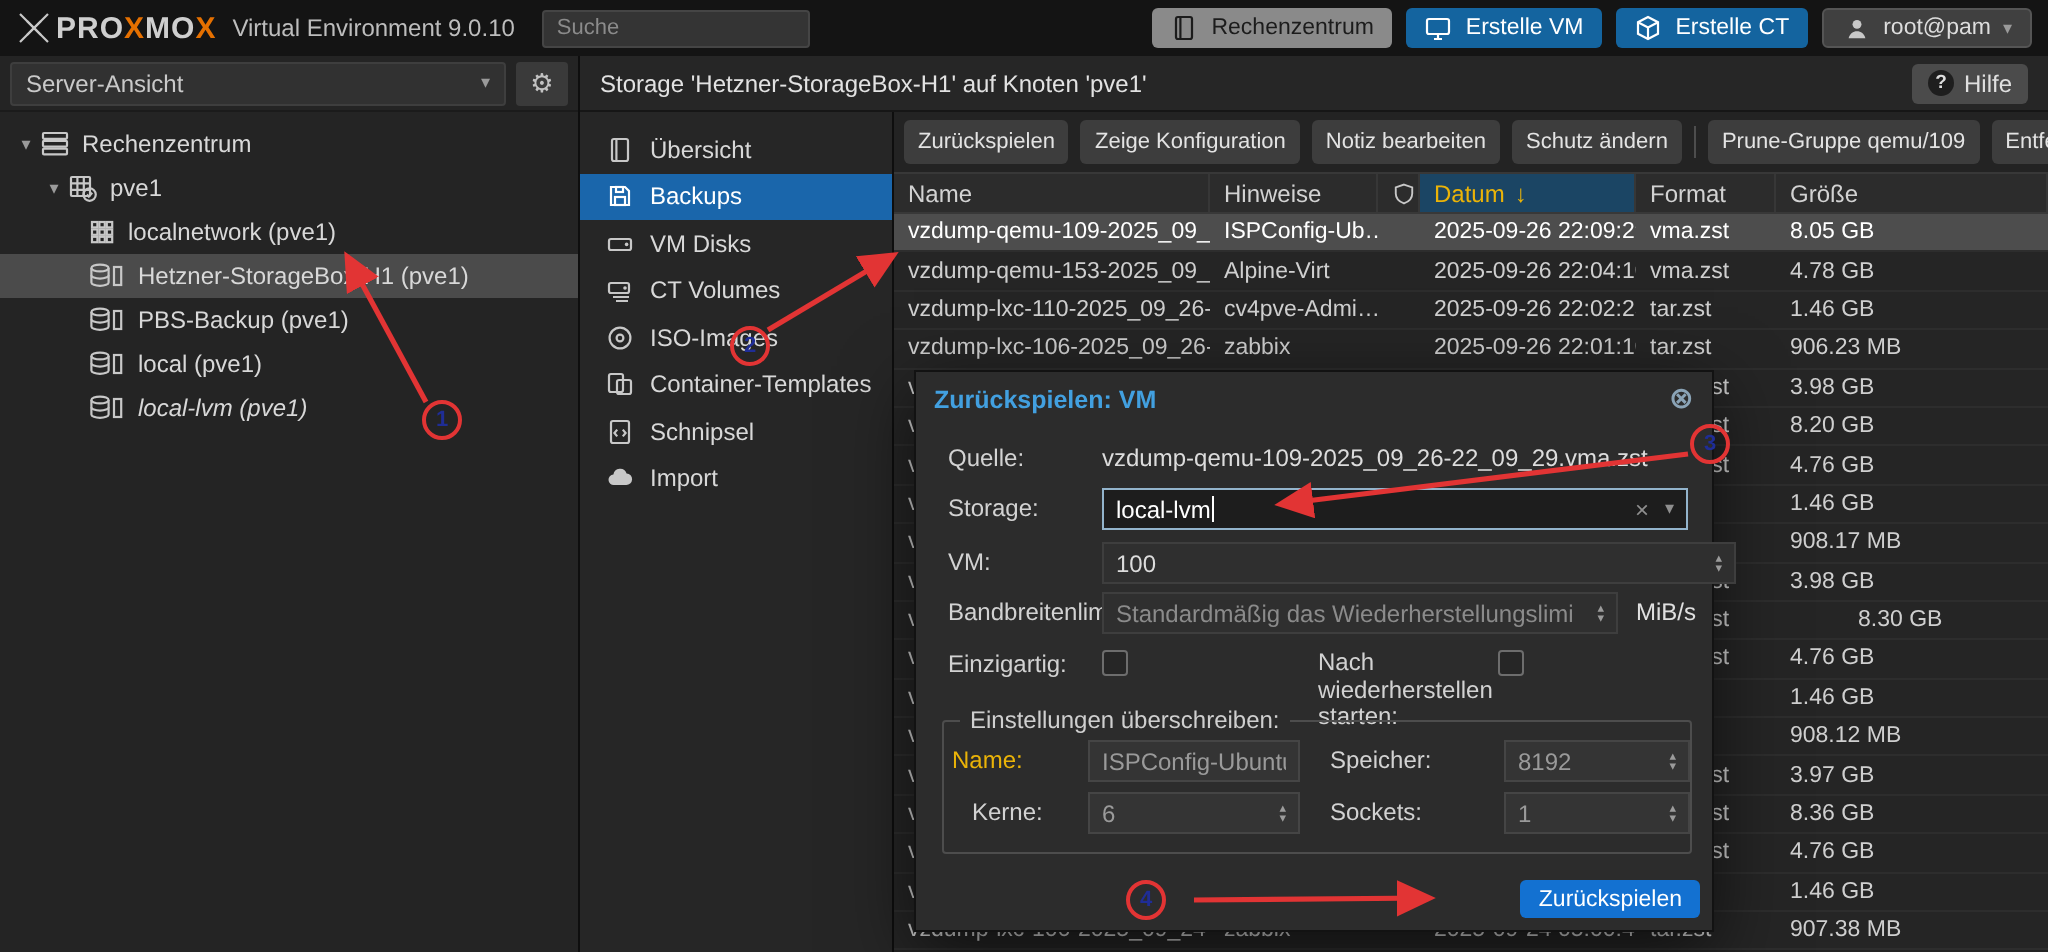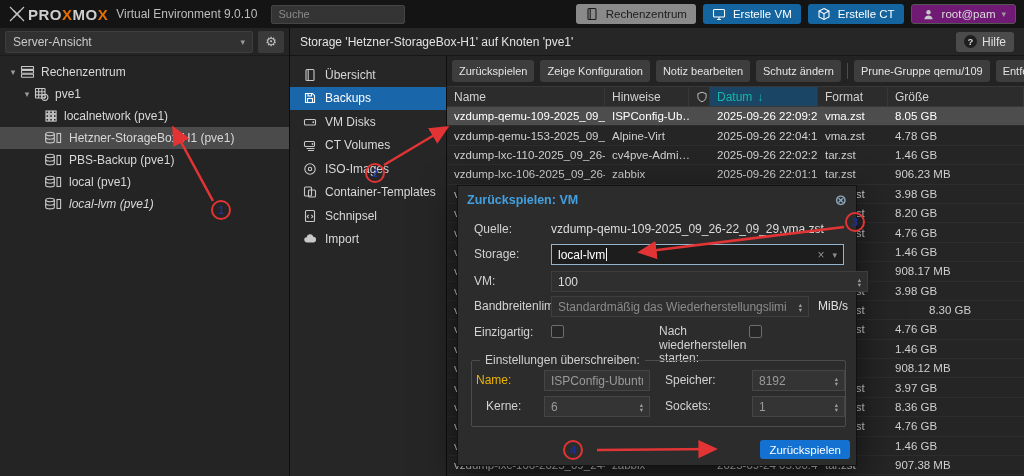--- a/index.html
+++ b/index.html
@@ -15,21 +15,21 @@
   .logo-word .ox { color:#e57000; }
   .version { color:#bdbdbd; margin-left:8px; white-space:nowrap; }
   .search-input { margin-left:14px; width:134px; height:19px; background:#343434; border:1px solid #454545;
     border-radius:2px; color:#bbb; font-size:11px; padding:0 6px; font-family:inherit; }
   .search-input::placeholder { color:#8b8b8b; }
   .top-actions { margin-left:auto; display:flex; gap:7px; padding-right:8px; }
   .tbtn { height:20px; border-radius:3px; display:flex; align-items:center; gap:6px;
     padding:0 9px; font-size:11.5px; white-space:nowrap; cursor:pointer; }
   .tbtn.gray { background:#8a8a8a; color:#1c1c1c; }
   .tbtn.blue { background:#14649f; color:#fff; }
-  .tbtn.dark { background:#701a75; border:1px solid #555; color:#ddd; }
+  .tbtn.dark { background:#404040; border:1px solid #555; color:#ddd; }
   .chev { font-size:9px; color:#9a9a9a; }
 
   
   .sidebar { position:absolute; left:0; top:28px; width:290px; height:448px; background:#242424;
     border-right:1px solid #0e0e0e; }
   .side-head { height:28px; display:flex; align-items:center; gap:5px; padding:0 5px;
     border-bottom:1px solid #1b1b1b; }
   .view-select { flex:1; height:22px; background:#313131; border:1px solid #3e3e3e; border-radius:2px;
     display:flex; align-items:center; color:#c9c9c9; padding:0 7px; cursor:pointer; }
   .view-select .chev { margin-left:auto; }
@@ -62,21 +62,21 @@
   
   .workarea { position:absolute; left:447px; top:56px; width:577px; height:420px; background:#232323; overflow:hidden; }
   .toolbar { height:30px; display:flex; align-items:center; gap:6px; padding-left:5px; overflow:hidden; }
   .tb-btn { background:#3d3d3d; color:#e3e3e3; height:22px; padding:0 7px; border-radius:3px;
     font-size:11px; display:flex; align-items:center; white-space:nowrap; cursor:pointer; flex:none; }
   .tb-sep { width:1px; height:16px; background:#4d4d4d; flex:none; }
   .grid-head { height:21px; display:flex; background:#2c2c2c; border-top:1px solid #383838;
     border-bottom:1px solid #383838; color:#d2d2d2; }
   .gh-cell { display:flex; align-items:center; padding-left:7px; border-right:1px solid #373737;
     overflow:hidden; white-space:nowrap; flex:none; }
-  .gh-cell.sorted { background:#1b4564; color:#14b8a6; }
+  .gh-cell.sorted { background:#1b4564; color:#eab308; }
   .rows {}
   .trow { height:19.4px; display:flex; font-size:11.5px; color:#cfcfcf; border-bottom:1px solid #2d2d2d;
     background:#252525; cursor:pointer; }
   .trow.selected { background:#4d4d4d; color:#fff; }
   .tcell { padding-left:7px; overflow:hidden; white-space:nowrap; display:flex; align-items:center; flex:none; }
 
   
   .dialog { position:absolute; left:457px; top:185px; width:400px; height:281px; background:#2c2c2c;
     border:1px solid #121212; box-shadow:0 10px 34px rgba(0,0,0,.6); z-index:5; font-size:12px; }
   .dlg-title { height:27px; display:flex; align-items:center; padding:0 9px; color:#42a0e0;

